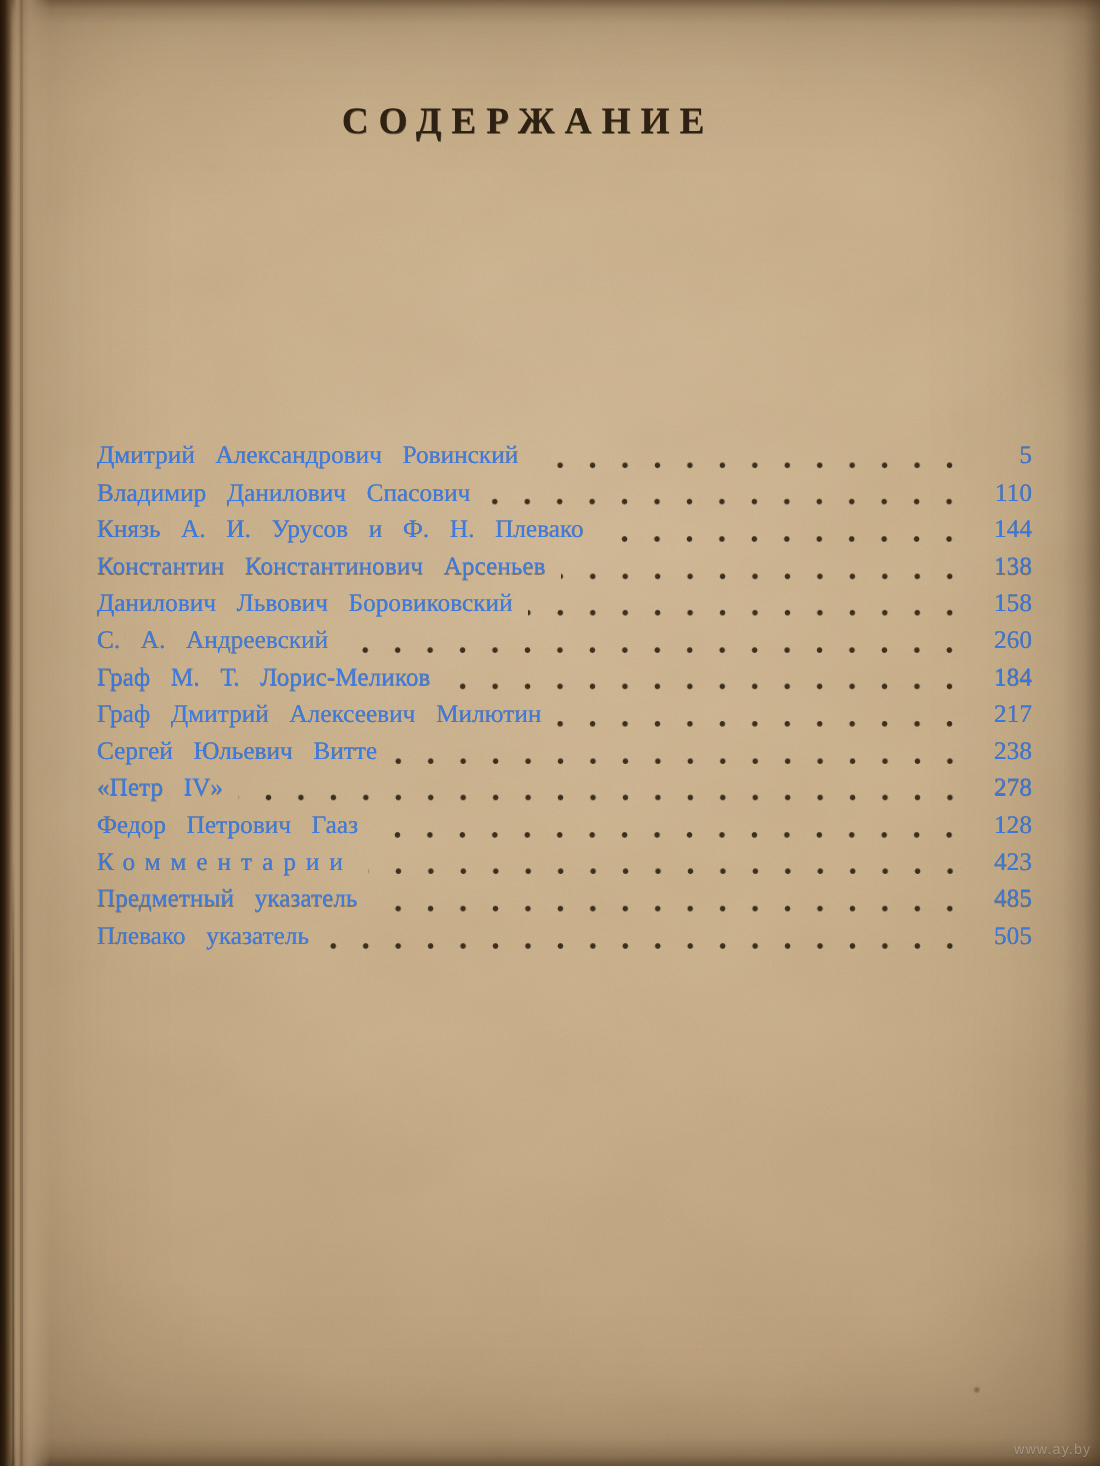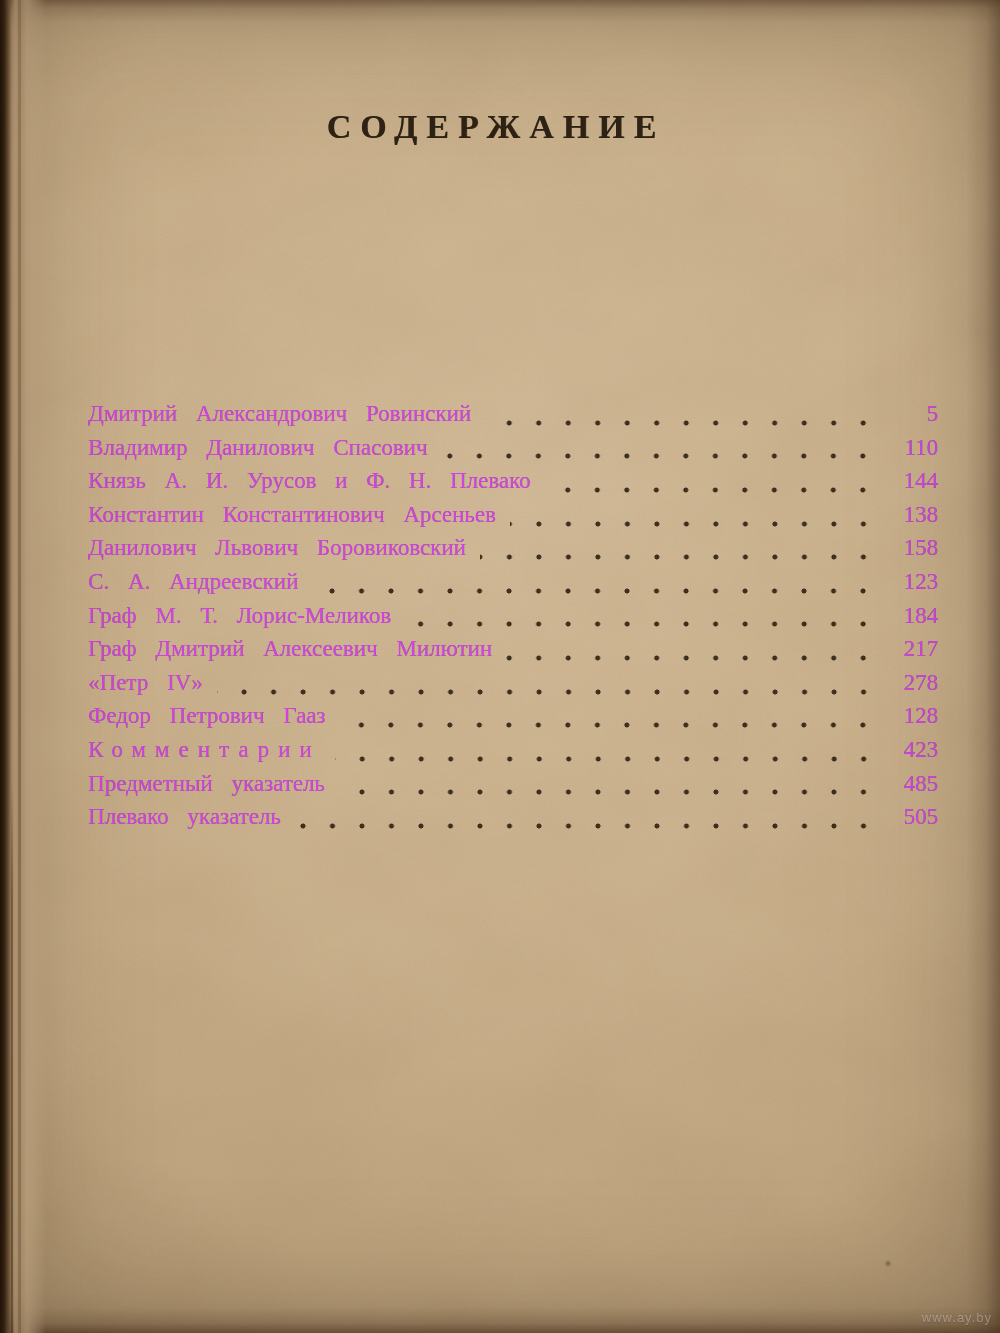--- a/index.html
+++ b/index.html
@@ -77,35 +77,35 @@
     position: absolute; inset: 0;
     mix-blend-mode: multiply;
     pointer-events: none;
   }
 
   .title {
     position: absolute;
     top: 92px;
     left: 0;
     width: 96%;
-    margin: 16px;
+    margin: 0;
     text-align: center;
     font-size: 34px;
     font-weight: bold;
     letter-spacing: 9px;
     color: #302415;
     text-shadow: 0.4px 0.4px 0.6px rgba(48,36,21,0.55);
   }
 
   .toc {
     position: absolute;
     top: 401px;
     left: 88px;
     right: 62px;
-    color: #d946ef;
+    color: #3b82f6;
   }
   .toc-row {
     display: flex;
     align-items: baseline;
     height: 33.6px;
     font-size: 23px;
   }
   .toc-label {
     white-space: nowrap;
     word-spacing: 13px;
@@ -190,35 +190,40 @@
 
   <div class="toc-row">
     <span class="toc-label">Данилович Львович Боровиковский</span>
     <span class="dots"></span>
     <span class="toc-page">158</span>
   </div>
 
   <div class="toc-row">
     <span class="toc-label">С. А. Андреевский</span>
     <span class="dots"></span>
-    <span class="toc-page">123</span>
+    <span class="toc-page">260</span>
   </div>
 
   <div class="toc-row">
     <span class="toc-label">Граф М. Т. Лорис-Меликов</span>
     <span class="dots"></span>
     <span class="toc-page">184</span>
   </div>
 
   <div class="toc-row">
     <span class="toc-label">Граф Дмитрий Алексеевич Милютин</span>
     <span class="dots"></span>
     <span class="toc-page">217</span>
   </div>
 
+  <div class="toc-row">
+    <span class="toc-label">Сергей Юльевич Витте</span>
+    <span class="dots"></span>
+    <span class="toc-page">238</span>
+  </div>
 
   <div class="toc-row">
     <span class="toc-label">«Петр IV»</span>
     <span class="dots"></span>
     <span class="toc-page">278</span>
   </div>
 
   <div class="toc-row">
     <span class="toc-label">Федор Петрович Гааз</span>
     <span class="dots"></span>

